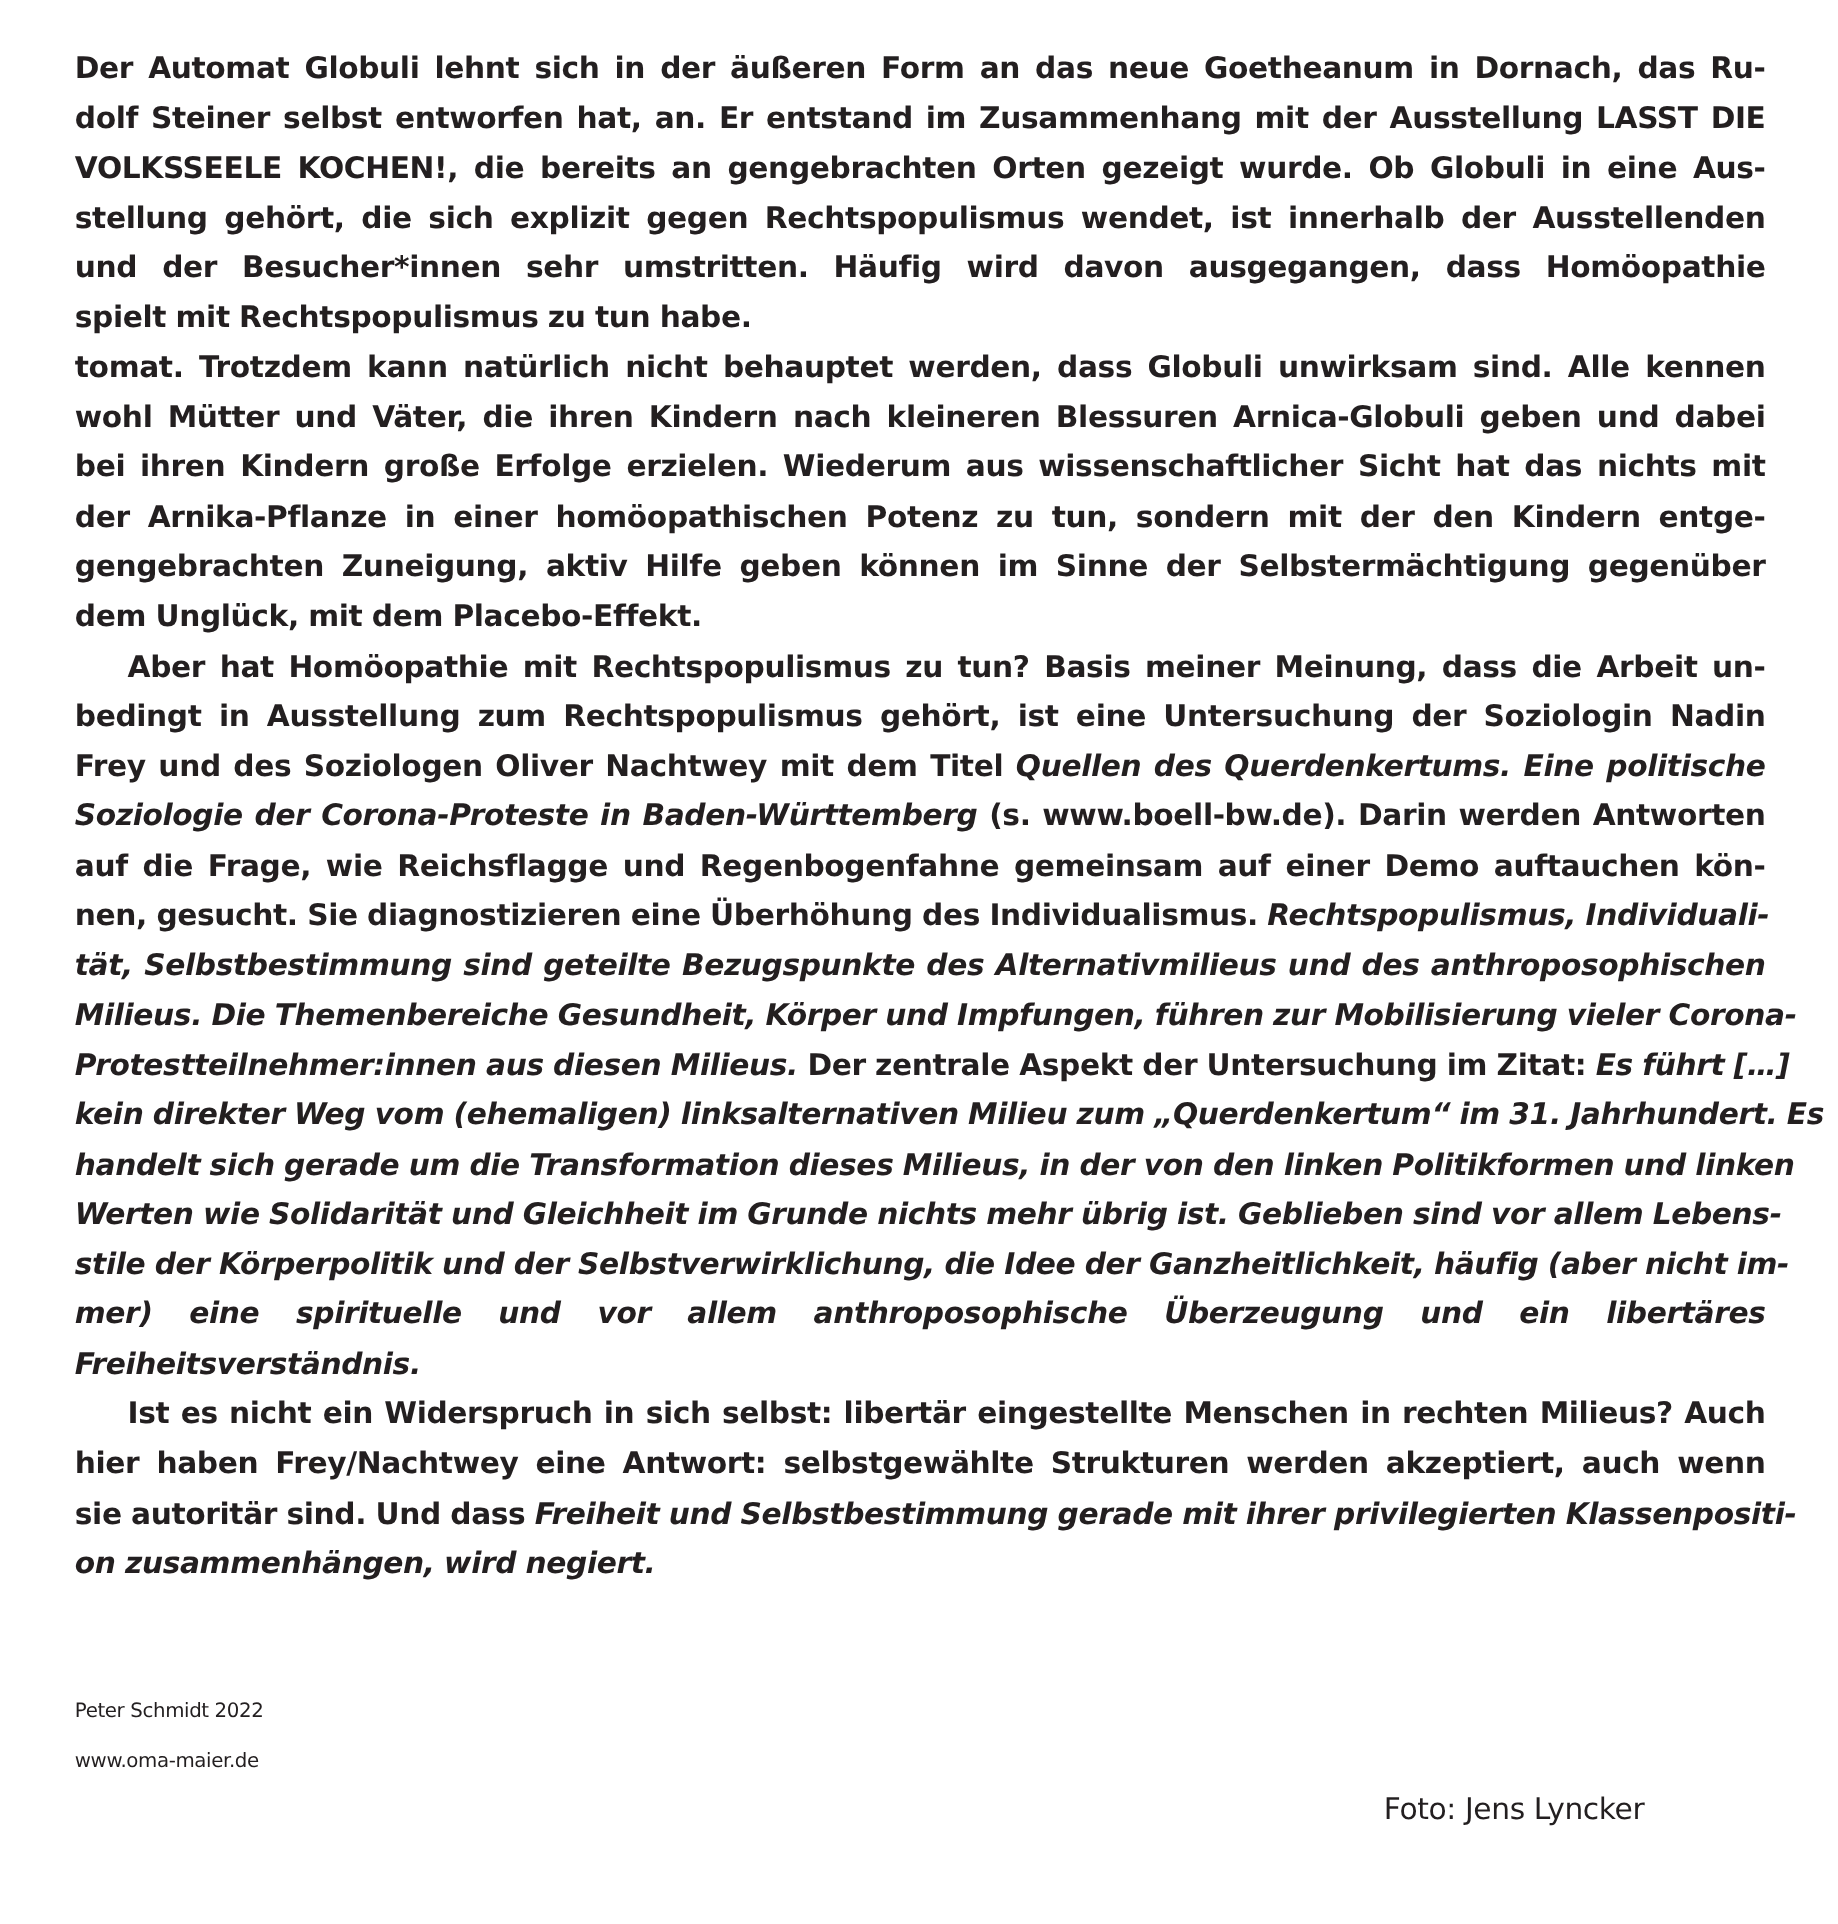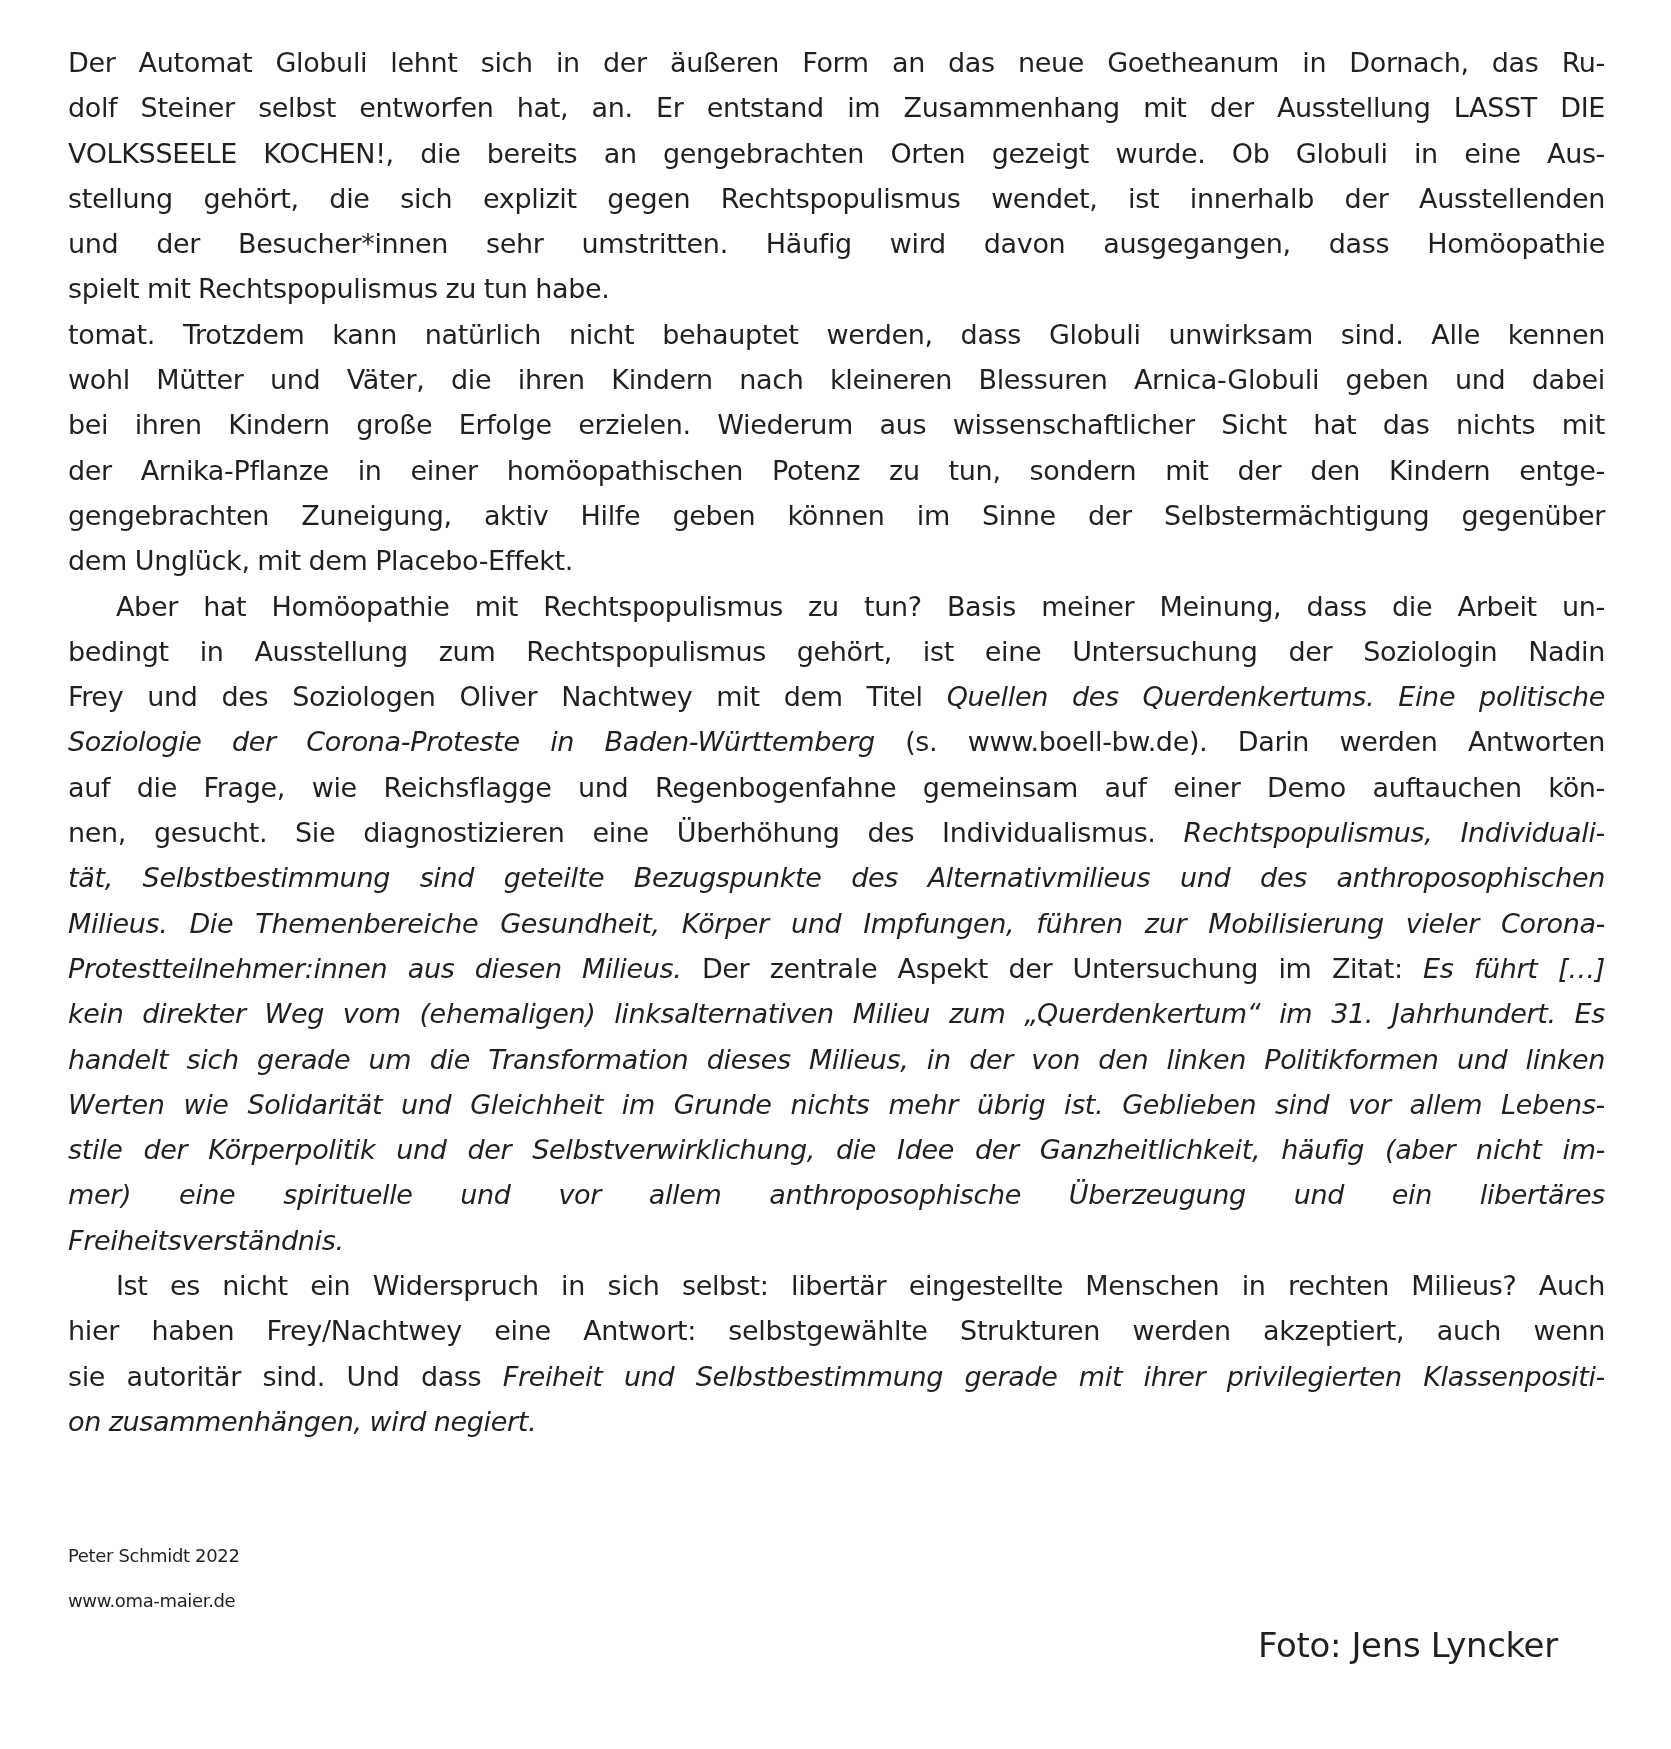--- a/index.html
+++ b/index.html
@@ -32,20 +32,21 @@
     }
     .para.indent {
       text-indent: 48px;
     }
     .para .line {
       display: block;
       text-align: justify;
       text-align-last: justify;
       white-space: nowrap;
       overflow: visible;
+      font-weight: bold;
     }
     .para .line.last {
       text-align-last: left;
     }
     em, .it {
       font-style: italic;
     }
     .para.indent .line { text-indent: 0; }
     .para.indent .line.first { padding-left: 48px; }
     .para.indent { text-indent: 0; }
@@ -57,21 +58,21 @@
       width: 1537px;
       font-size: 18px;
       line-height: 45.3px;
       letter-spacing: -0.35px;
     }
     .footer .row { display: block; }
     .photo-credit {
       position: absolute;
       left: 1258px;
       top: 1623px;
-      font-size: 34px;
+      font-size: 27px;
       line-height: 45.3px;
       letter-spacing: -0.35px;
     }
   </style>
 </head>
 <body>
 
 <main class="article" id="article">
     <p class="para">
       <span class="line first"><span>Der Automat Globuli lehnt sich in der äußeren Form an das neue Goetheanum in Dornach, das Ru-</span></span>

